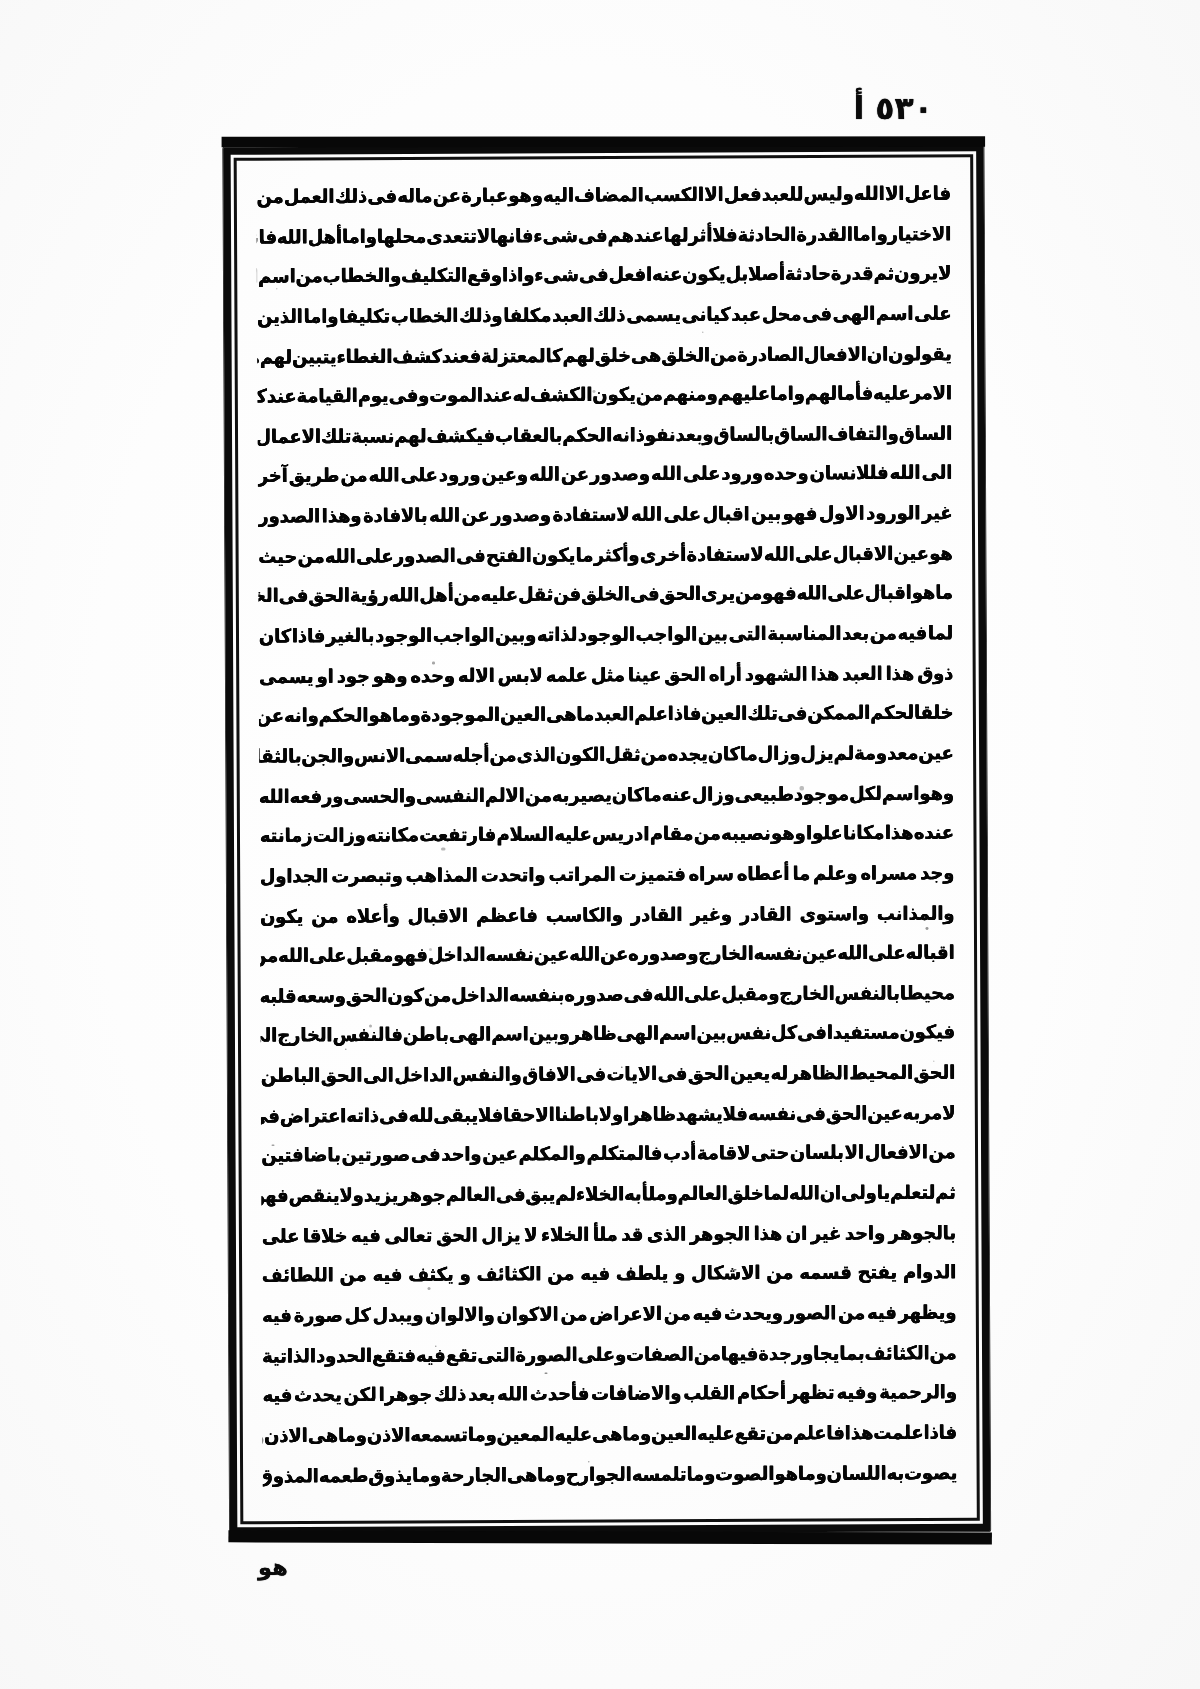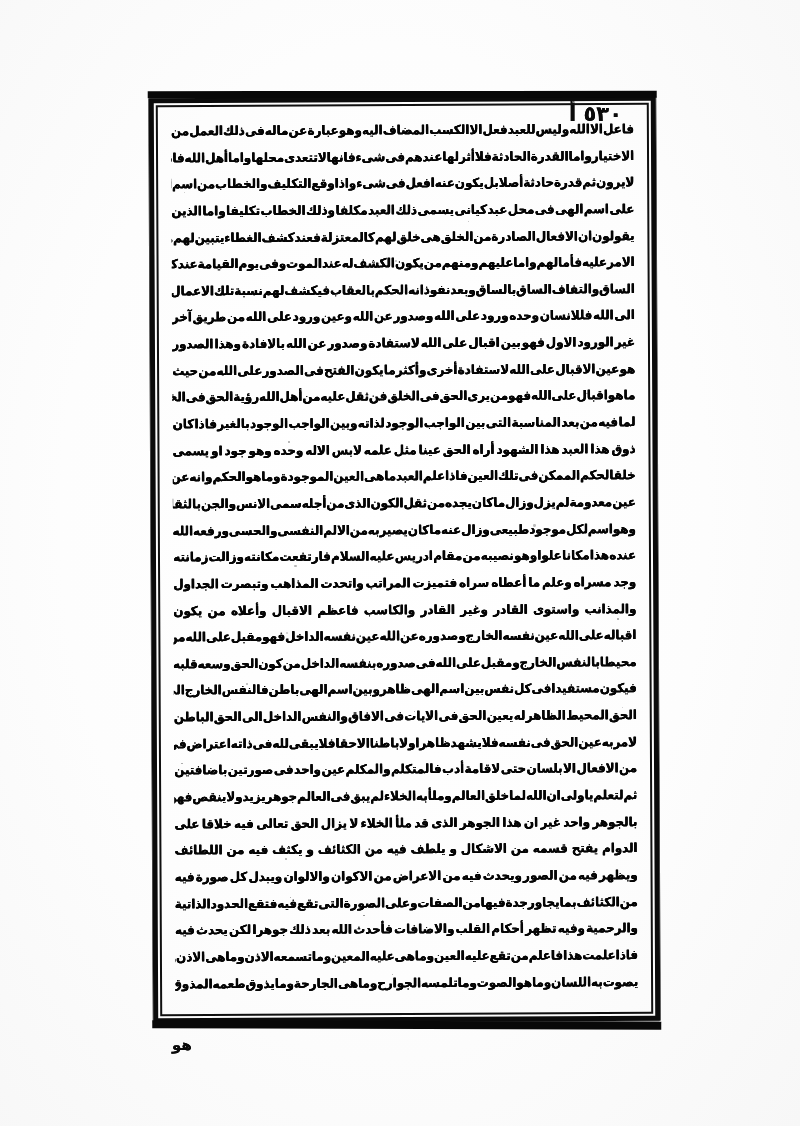--- a/index.html
+++ b/index.html
@@ -34,21 +34,20 @@
     top: 60px;
     right: 178px;
     font-family: "DejaVu Sans", sans-serif;
     font-size: 21px;
     font-weight: 700;
     color: #0a0a0a;
     direction: rtl;
     letter-spacing: 1px;
     white-space: nowrap;
     text-shadow: 0 0 0.6px #000;
-    margin-top: 42px;
   }
 
   
   #frame-wrap {
     position: absolute;
     left: 151px;
     top: 97px;
     width: 507px;
     height: 925px;
     transform: rotate(-0.28deg);

